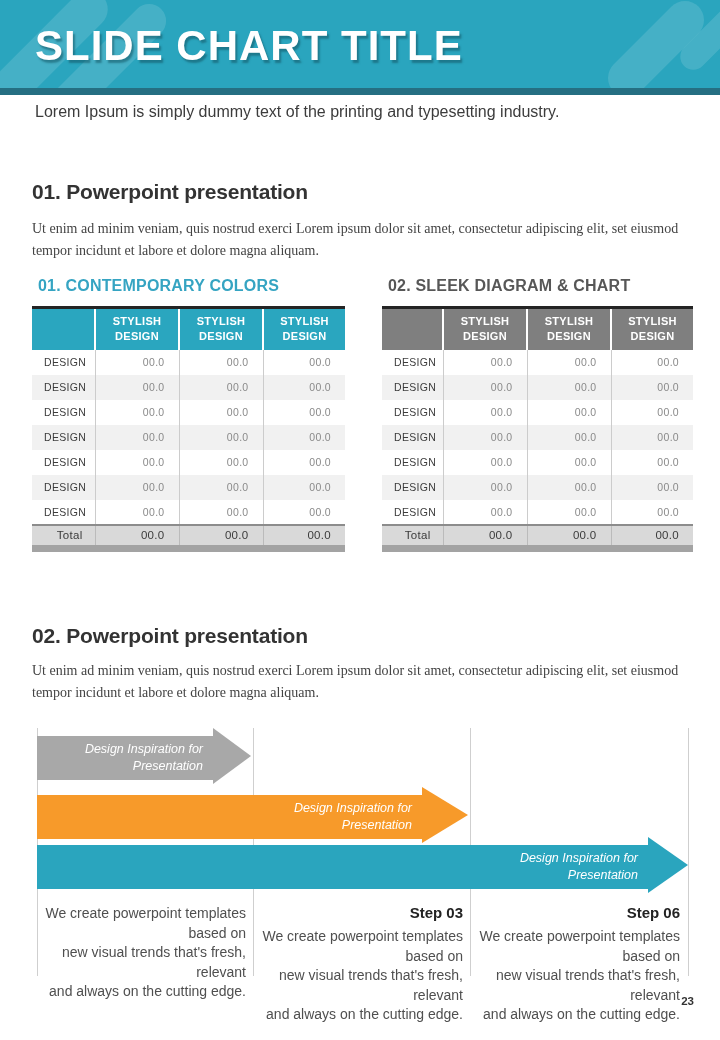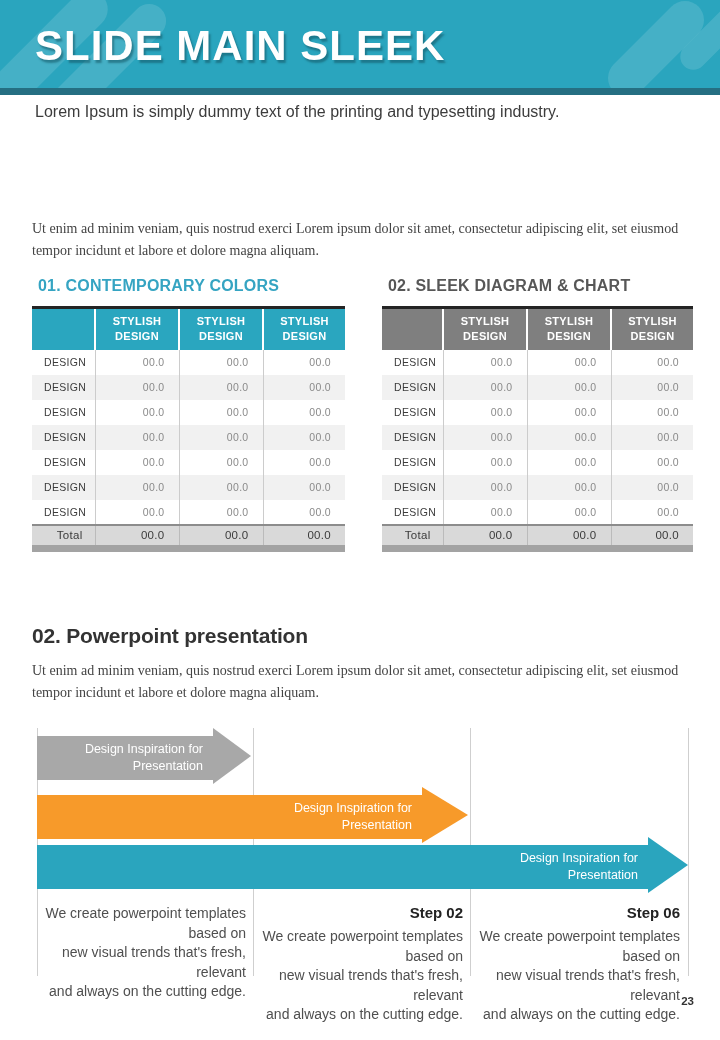--- a/index.html
+++ b/index.html
@@ -81,21 +81,21 @@
   .data-table tfoot td.total-label { text-align:right; padding-right:12px; }
   .data-table tfoot td.total-val   { text-align:right; padding-right:14px; }
 
   
   .timeline { position:absolute; left:0; top:726px; width:720px; height:256px; }
   .gridline {
     position:absolute; top:2px; height:248px; width:1px; background:#cfcfcf;
   }
   .gl-0 { left:37px; } .gl-1 { left:253px; } .gl-2 { left:470px; } .gl-3 { left:688px; }
 
-  .arrow { position:absolute; left:37px; height:40px; }
+  .arrow { position:absolute; left:37px; height:40px;font-style:italic; }
   .arrow-body {
     height:44px; display:flex; align-items:center; justify-content:flex-end;
     padding-right:10px;
     color:#ffffff; font-size:12.5px; line-height:1.35; text-align:right;
     white-space:pre-line;
   }
   .arrow-head {
     position:absolute; top:50%; transform:translateY(-50%);
     width:0; height:0; border-top:28px solid transparent; border-bottom:28px solid transparent;
   }
@@ -122,24 +122,25 @@
 </head>
 <body>
 
 <div class="page">
 
   <div class="banner">
     <div class="capsule cap-a"></div>
     <div class="capsule cap-b"></div>
     <div class="capsule cap-c"></div>
     <div class="capsule cap-d"></div>
-    <h1 class="banner-title">SLIDE MAIN SLEEK</h1>
+    <h1 class="banner-title">SLIDE CHART TITLE</h1>
   </div>
   <div class="subtitle">Lorem Ipsum is simply dummy text of the printing and typesetting industry.</div>
 
+  <h2 class="sec-heading sec1-heading">01. Powerpoint presentation</h2>
   <p class="sec-body sec1-body">Ut enim ad minim veniam, quis nostrud exerci  Lorem ipsum dolor sit amet, consectetur adipiscing elit, set eiusmod tempor incidunt et labore et dolore magna aliquam.</p>
 
   <div class="subhead subhead-left">01. CONTEMPORARY COLORS</div>
   <div class="subhead subhead-right">02. SLEEK DIAGRAM &amp; CHART</div>
 
   <table class="data-table table-left">
     <colgroup>
         <col style="width:63px">
         <col style="width:84px">
         <col style="width:84px">
@@ -301,21 +302,21 @@
       <div class="arrow-head"></div>
     </div>
 
     <div class="steps">
         <div class="step">
         <div class="step-desc">We create powerpoint templates based on
 new visual trends that's fresh, relevant
 and always on the cutting edge.</div>
       </div>
         <div class="step">
-        <div class="step-title">Step 02</div>
+        <div class="step-title">Step 03</div>
         <div class="step-desc">We create powerpoint templates based on
 new visual trends that's fresh, relevant
 and always on the cutting edge.</div>
       </div>
         <div class="step">
         <div class="step-title">Step 06</div>
         <div class="step-desc">We create powerpoint templates based on
 new visual trends that's fresh, relevant
 and always on the cutting edge.</div>
       </div>

